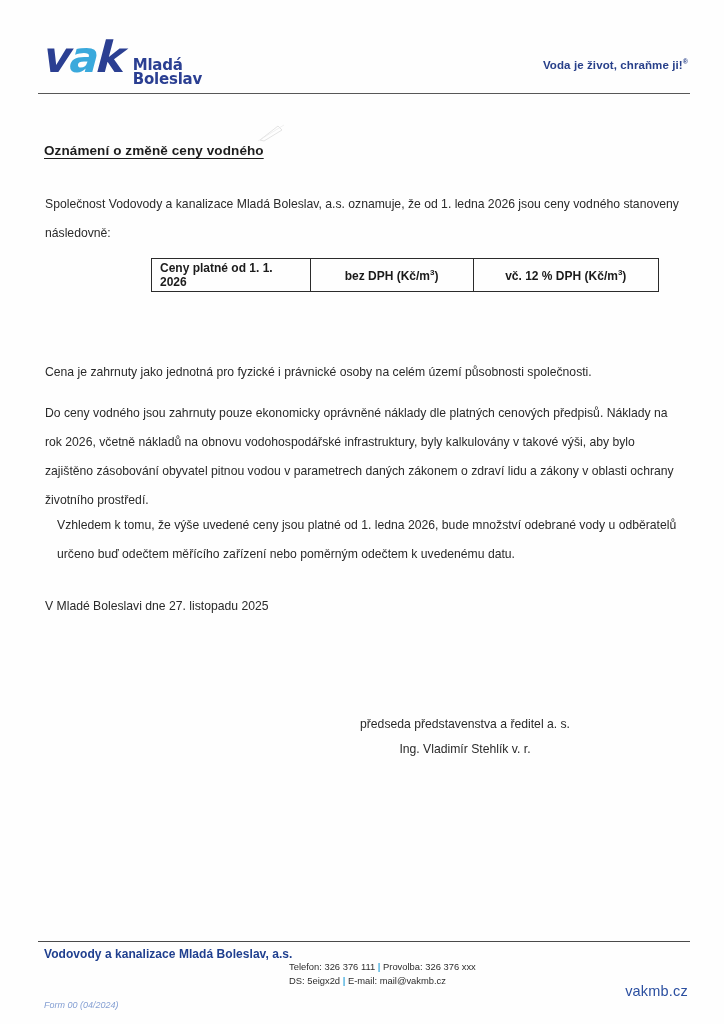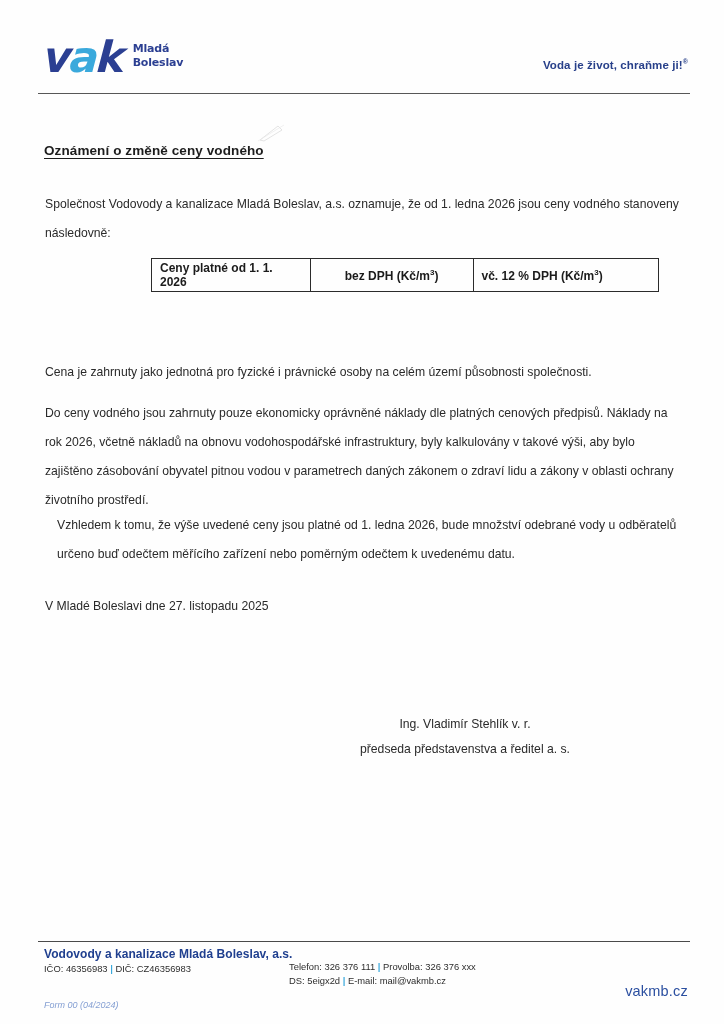--- a/index.html
+++ b/index.html
@@ -43,24 +43,24 @@
     font-size: 43px;
     letter-spacing: -2px;
     line-height: 46px;
     color: #2b3f92;
     font-style: italic;
     transform: skewX(-4deg);
   }
   .logo-word .a-letter { color: #3aa9dc; }
   .logo-sub {
     margin-left: 9px;
-    margin-top: 8px;
+    margin-top: 24px;
     font-family: "DejaVu Sans", sans-serif;
     font-weight: bold;
-    font-size: 11px;
+    font-size: 15px;
     line-height: 14px;
     color: #2b3f92;
     letter-spacing: -0.2px;
   }
   .tagline {
     position: absolute;
     right: 2px;
     top: 24px;
     font-size: 11.5px;
     font-weight: bold;
@@ -130,21 +130,21 @@
   .price-table td {
     border: 1.4px solid #2b2b2b;
     height: 24px;
     padding: 2px 8px;
     font-weight: bold;
     color: #1b1b1b;
     vertical-align: middle;
   }
   .price-table .c-label { width: 158px; text-align: left; }
   .price-table .c-mid   { width: 162px; text-align: center; }
-  .price-table .c-right { width: 188px; }
+  .price-table .c-right { width: 188px; text-align: center; }
   .price-table tr.values td { font-weight: normal; }
   .price-table tr.values .c-label { font-weight: bold; }
   .price-table tr.values .c-mid,
   .price-table tr.values .c-right { text-align: right; padding-right: 6px; }
   .price-table sup { font-size: 8px; vertical-align: super; }
 
   
   .signature {
     position: absolute;
     left: 300px;
@@ -246,31 +246,28 @@
       </tr>
     </tbody>
   </table>
 
   <div class="para p-1">Cena je zahrnuty jako jednotná pro fyzické i právnické osoby na celém území působnosti společnosti.</div>
   <div class="para p-2">Do ceny vodného jsou zahrnuty pouze ekonomicky oprávněné náklady dle platných cenových předpisů. Náklady na rok 2026, včetně nákladů na obnovu vodohospodářské infrastruktury, byly kalkulovány v takové výši, aby bylo zajištěno zásobování obyvatel pitnou vodou v parametrech daných zákonem o zdraví lidu a zákony v oblasti ochrany životního prostředí.</div>
   <div class="para p-3">Vzhledem k tomu, že výše uvedené ceny jsou platné od 1. ledna 2026, bude množství odebrané vody u odběratelů určeno buď odečtem měřícího zařízení nebo poměrným odečtem k uvedenému datu.</div>
   <div class="para p-date">V Mladé Boleslavi dne 27. listopadu 2025</div>
 
   <div class="signature">
+    <div>předseda představenstva a ředitel a. s.</div>
     <div>Ing. Vladimír Stehlík v. r.</div>
-    <div>předseda představenstva a ředitel a. s.</div>
   </div>
 
   <div class="footer-rule"></div>
   <div class="footer">
     <div class="footer-col-left">
       <div class="footer-company">Vodovody a kanalizace Mladá Boleslav, a.s.</div>
-      <div><span>IČO: 46356983</span>
-        <span class="sep">|</span>
-        <span>DIČ: CZ46356983</span></div>
     </div>
     <div class="footer-col-right">
       <div><span>Telefon: 326 376 111</span>
         <span class="sep">|</span>
         <span>Provolba: 326 376 xxx</span></div>
       <div><span>DS: 5eigx2d</span>
         <span class="sep">|</span>
         <span>E-mail: mail@vakmb.cz</span></div>
     </div>
   </div>

